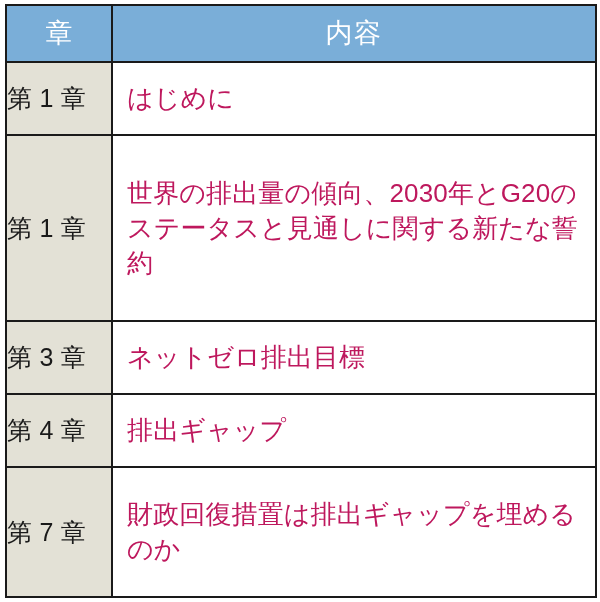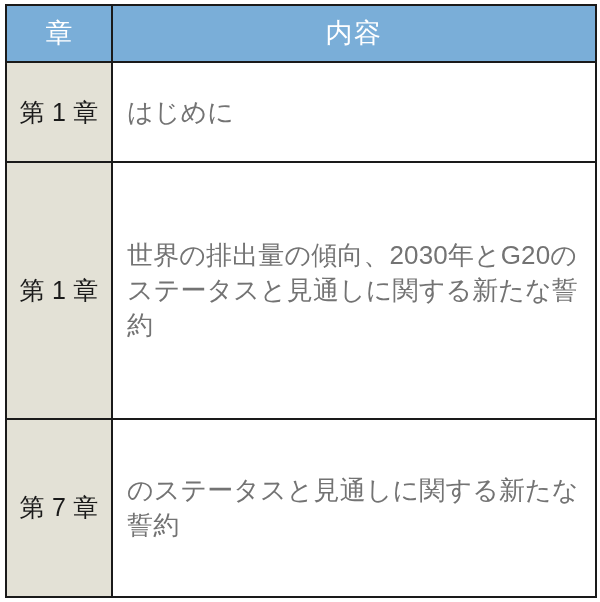--- a/index.html
+++ b/index.html
@@ -56,29 +56,29 @@
     border-bottom: 3px solid #1a1a1a;
   }
   thead th.th-chapter { letter-spacing: 0; }
 
   
   td.cell-chapter {
     background: #e3e1d6;
     color: #1a1a1a;
     font-size: 25px;
     line-height: 1.15;
-    text-align: center;
+    text-align: left;
     white-space: nowrap;
     letter-spacing: 0.01em;
   }
 
   
   td.cell-content {
     background: #ffffff;
-    color: #737373;
+    color: #be185d;
     font-size: 26px;
     line-height: 1.34;
     text-align: left;
     padding: 4px 8px 4px 14px;
     letter-spacing: 0.005em;
     word-break: normal;
     overflow-wrap: break-word;
   }
 
   .chapter-label { display: inline-block; }
@@ -107,26 +107,38 @@
         <td class="cell-content">はじめに</td>
       </tr>
 
       <tr>
         <td class="cell-chapter">
           <span class="chapter-label">第 1 章</span>
         </td>
         <td class="cell-content">世界の排出量の傾向、2030年とG20のステータスと見通しに関する新たな誓約</td>
       </tr>
 
+      <tr>
+        <td class="cell-chapter">
+          <span class="chapter-label">第 3 章</span>
+        </td>
+        <td class="cell-content">ネットゼロ排出目標</td>
+      </tr>
 
+      <tr>
+        <td class="cell-chapter">
+          <span class="chapter-label">第 4 章</span>
+        </td>
+        <td class="cell-content">排出ギャップ</td>
+      </tr>
 
 
 
       <tr>
         <td class="cell-chapter">
           <span class="chapter-label">第 7 章</span>
         </td>
-        <td class="cell-content">のステータスと見通しに関する新たな誓約</td>
+        <td class="cell-content">財政回復措置は排出ギャップを埋めるのか</td>
       </tr>
 
     </tbody>
   </table>
 </div>
 
 </body></html>

